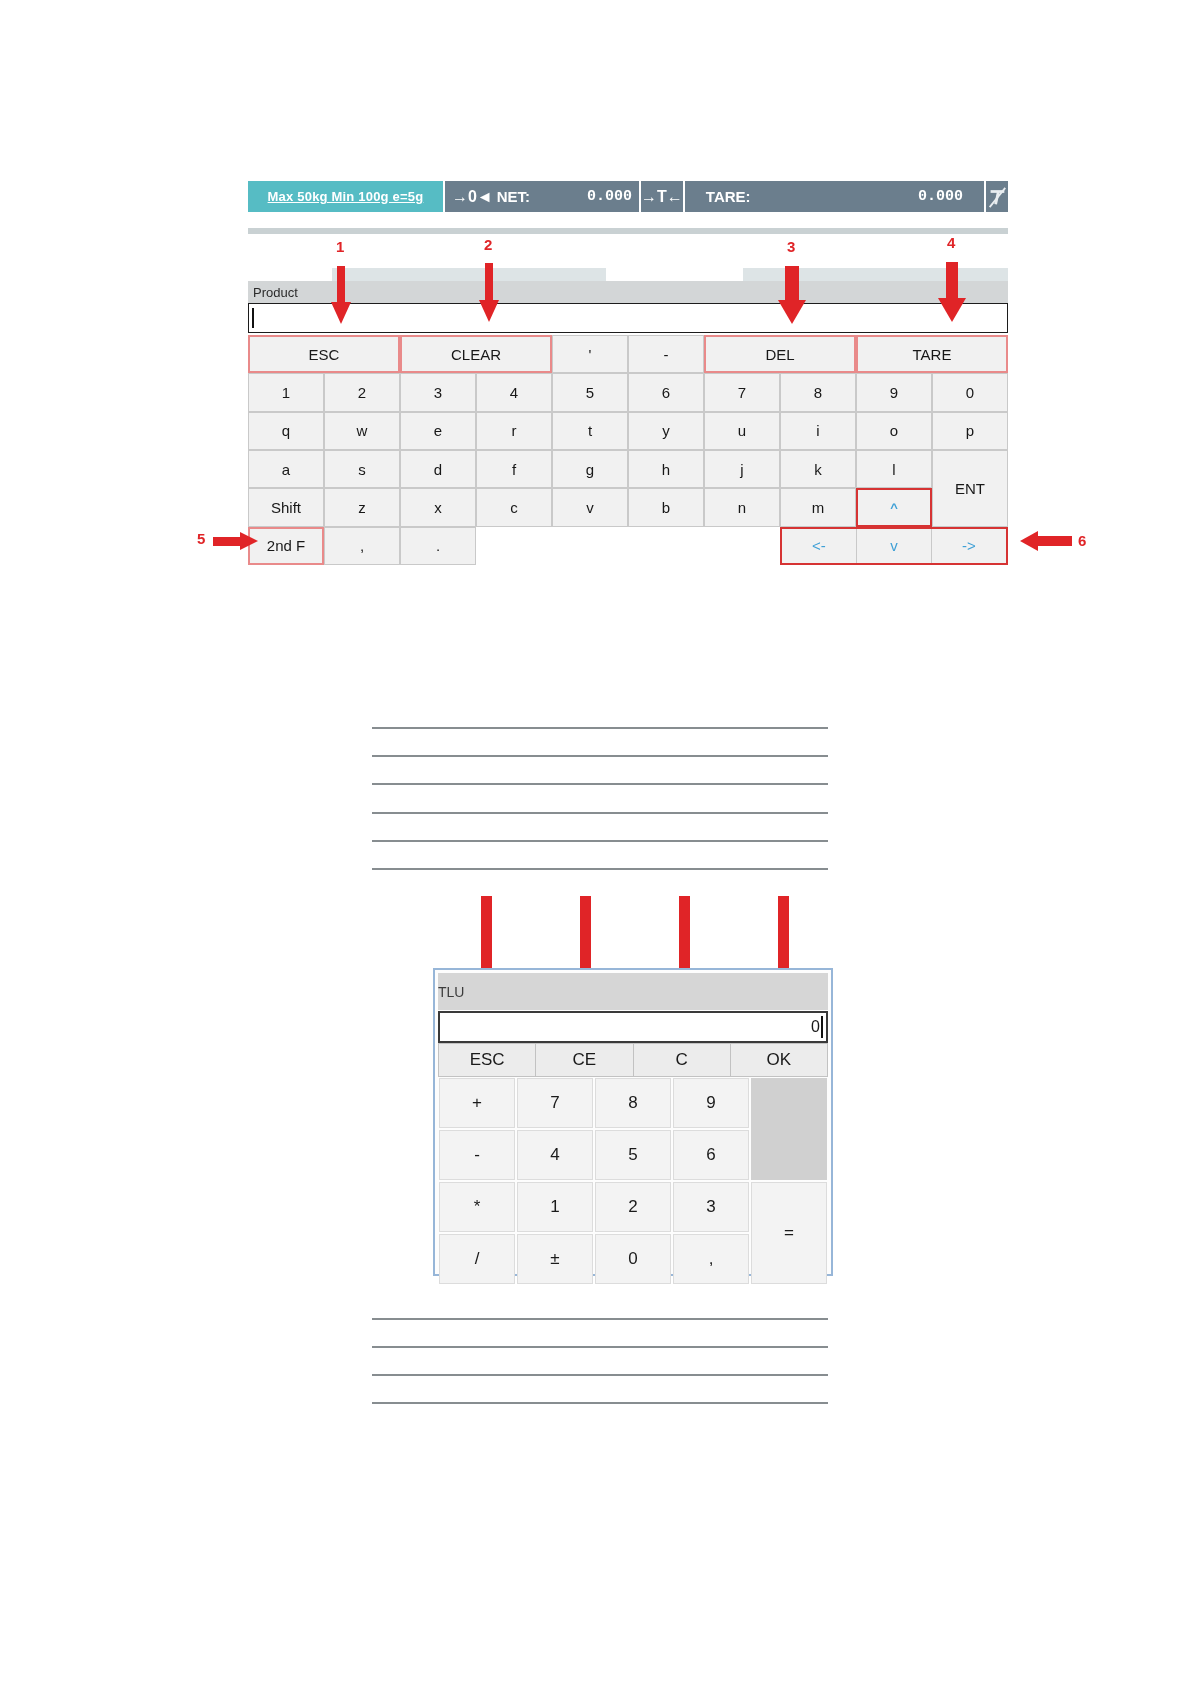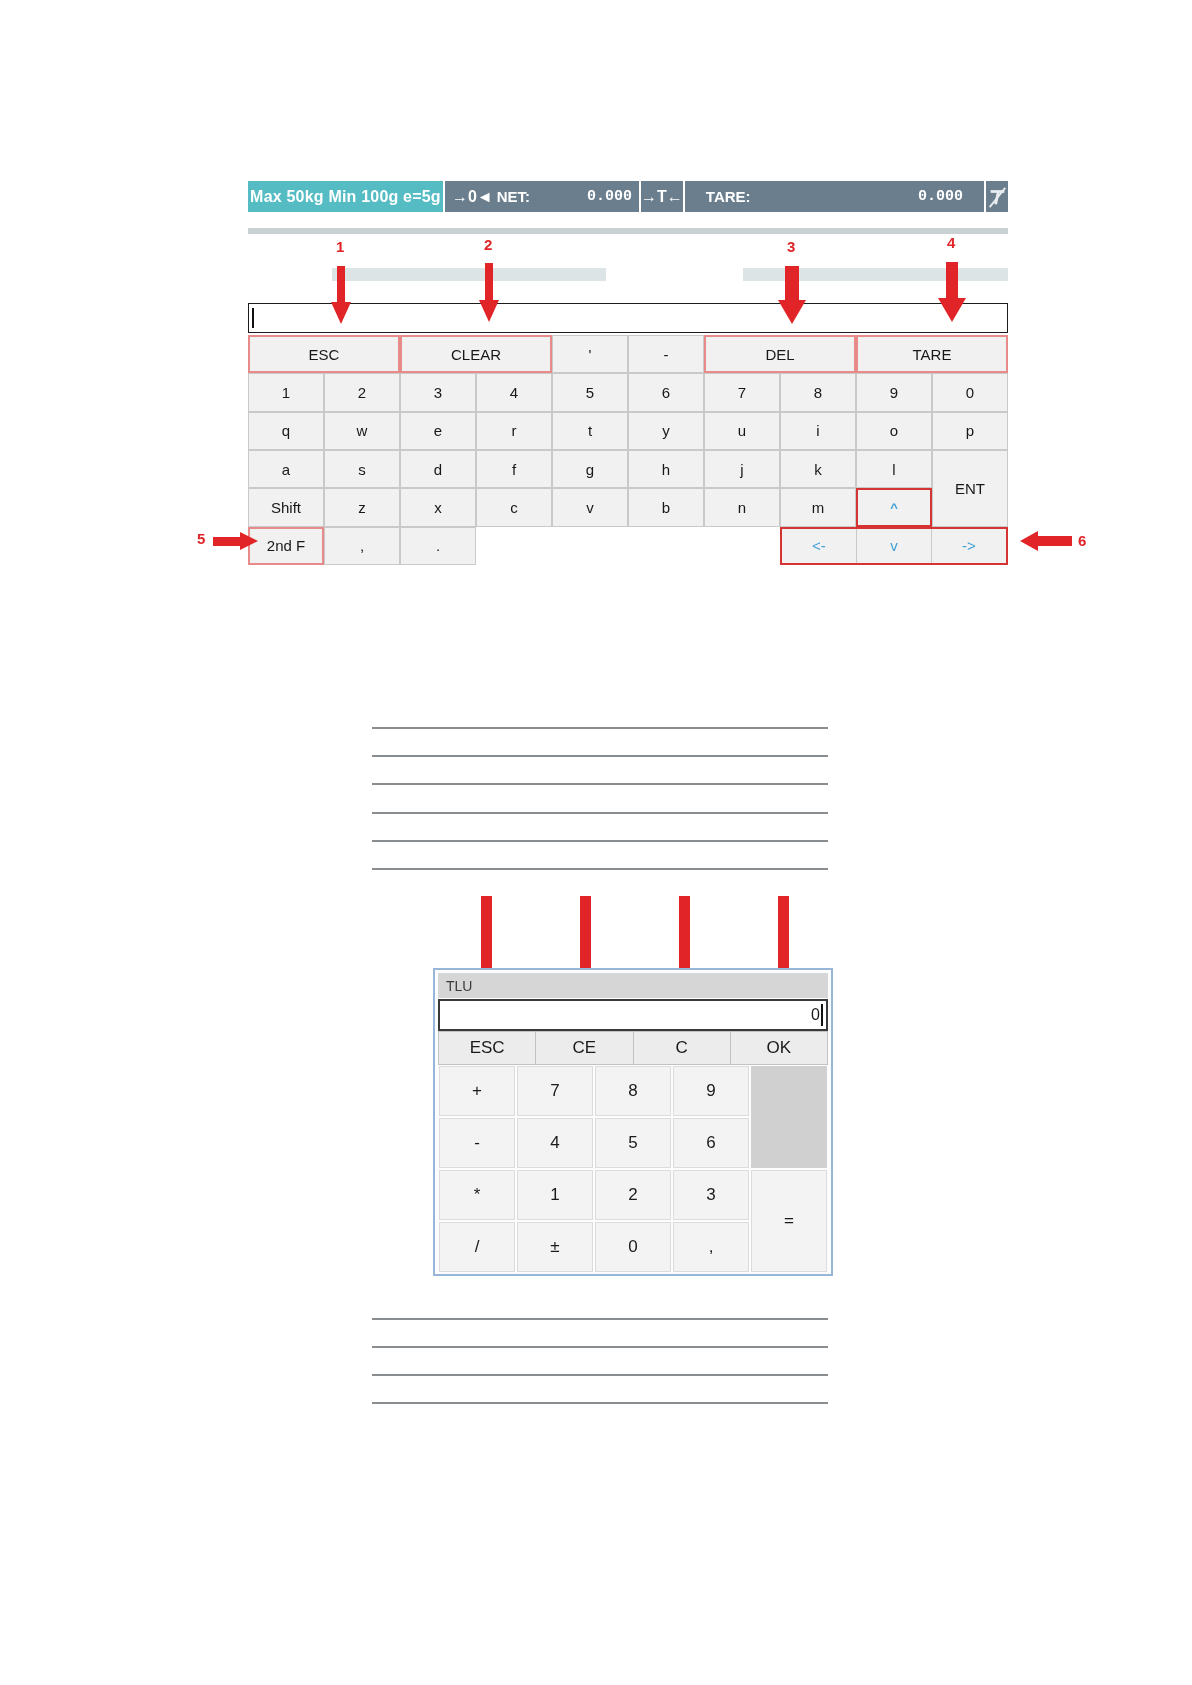--- a/index.html
+++ b/index.html
@@ -2,21 +2,21 @@
 <html><head>
 <meta charset="utf-8">
 <style>
   html,body{margin:0;padding:0;background:#fff;}
   .page{position:relative;width:1192px;height:1685px;background:#fff;overflow:hidden;
         font-family:"Liberation Sans",sans-serif;color:#1a1a1a;}
 
   
   .hdr{position:absolute;left:248px;top:181px;width:760px;height:31px;display:flex;gap:2px;}
   .hcell{background:#6b7e8d;color:#fff;display:flex;align-items:center;font-weight:bold;}
-  .hcap{width:210px;background:#56bcc4;justify-content:center;font-size:16px;letter-spacing:.2px;}
+  .hcap{width:210px;background:#56bcc4;justify-content:center;font-size:13px;letter-spacing:.2px;text-decoration:underline;}
   .hnet{width:194px;padding:0 7px;font-size:15px;}
   .hsym{width:42px;justify-content:center;font-size:16px;white-space:nowrap;}
   .htare{width:277px;padding:0 21px;font-size:15px;}
   .hicon{flex:1;justify-content:center;}
   .pushR{margin-left:auto;font-family:Liberation Mono, monospace;}
   .zsym{font-size:16px;white-space:nowrap;}
 
   .strip{position:absolute;left:248px;top:228px;width:760px;height:6px;background:#c9d1d3;}
   .tabbar{position:absolute;top:268px;height:13px;background:#dde4e6;}
 
@@ -53,21 +53,21 @@
          border-bottom:9px solid transparent;border-left:18px solid #e02427;}
   .headL{position:absolute;width:0;height:0;border-top:10px solid transparent;
          border-bottom:10px solid transparent;border-right:18px solid #e02427;}
 
   
   .rule{position:absolute;left:372px;width:456px;height:2px;background:#878d90;}
 
   
   .np{position:absolute;left:433px;top:968px;width:400px;height:308px;border:2px solid #97b6d8;
       background:#fdfdfd;box-sizing:border-box;padding:3px;}
-  .nptitle{height:25px;background:#d6d6d6;display:flex;align-items:center;padding-left:8px;
+  .nptitle{height:37px;background:#d6d6d6;display:flex;align-items:center;
            font-size:14px;color:#3c3c3c;box-sizing:border-box;}
   .npinput{height:32px;margin-top:1px;border:2px solid #3a3a3a;background:#fff;display:flex;
            align-items:center;justify-content:flex-end;padding-right:3px;font-size:16px;
            box-sizing:border-box;position:relative;}
   .npcaret{width:2px;height:22px;background:#111;margin-left:1px;}
   .npfn{height:34px;display:flex;background:#ececec;border:1px solid #c2c2c2;box-sizing:border-box;}
   .npfn div{flex:1;display:flex;align-items:center;justify-content:center;font-size:17px;
             border-left:1px solid #c2c2c2;}
   .npfn div:first-child{border-left:none;}
   .npgrid{height:208px;display:grid;grid-template-columns:repeat(5,1fr);
@@ -100,20 +100,21 @@
         <path d="M13.5 7 L10.5 21" stroke="#e9edf0" stroke-width="3" fill="none"></path>
         <path d="M4 24 L21 3" stroke="#e9edf0" stroke-width="2" fill="none"></path>
       </svg>
     </div>
   </div>
 
   <div class="strip"></div>
   <div class="tabbar" style="left:332px;width:274px;"></div>
   <div class="tabbar" style="left:743px;width:265px;"></div>
 
+  <div class="prodbar">Product</div>
   <div class="prodinput">
     <div class="caret"></div>
   </div>
 
   <div class="rnum" style="left:336px;top:238px;">1</div>
   <div class="shaftV" style="left:337px;top:266px;width:8px;height:36px;"></div>
   <div class="headD" style="left:331px;top:302px;"></div>
 
   <div class="rnum" style="left:484px;top:236px;">2</div>
   <div class="shaftV" style="left:485px;top:263px;width:8px;height:37px;"></div>

